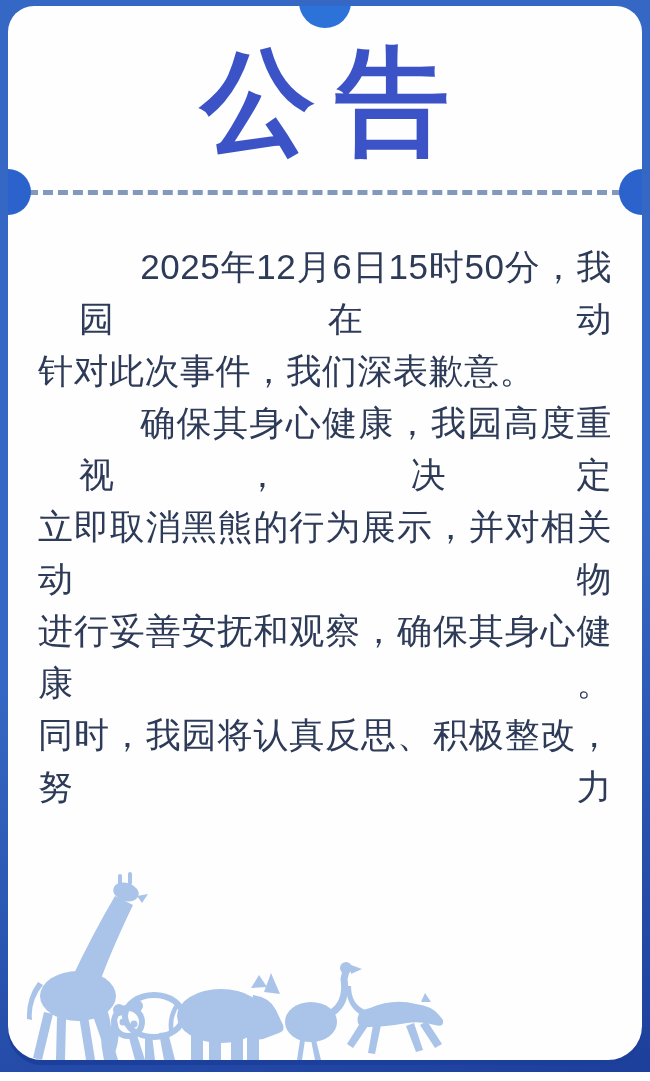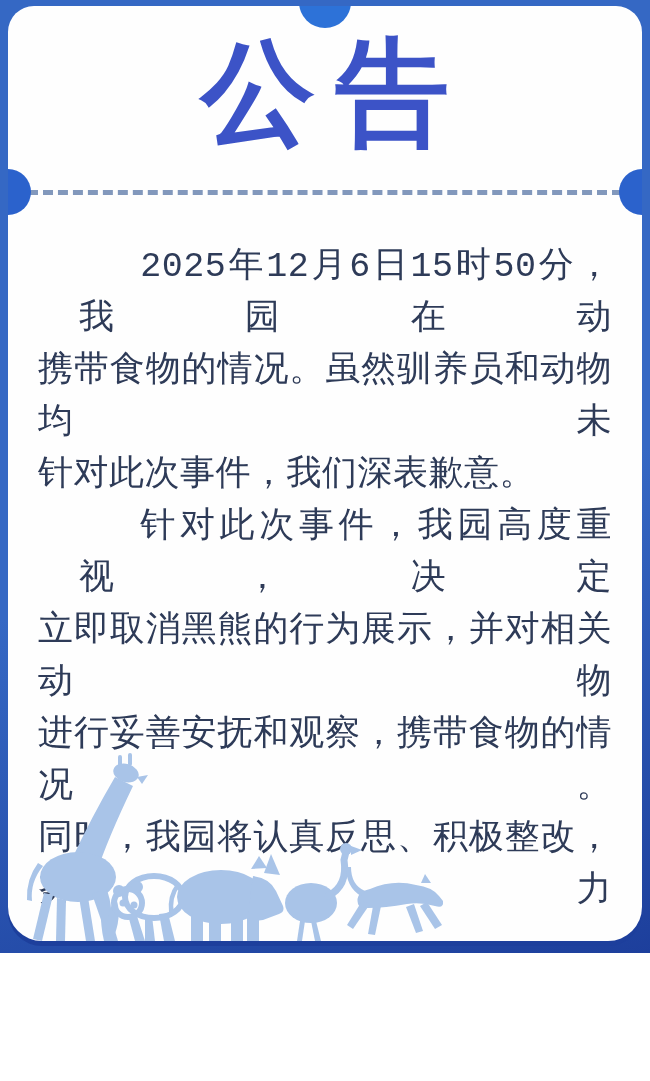--- a/index.html
+++ b/index.html
@@ -1,23 +1,22 @@
 <!DOCTYPE html>
 <html style="--frame-blue: #3568c4; --frame-blue-deep: #1d3f9c; --bottom-line: #1d3f9c; --card-bg: #fefefe; --dot-blue: #2d72d8; --dot-side-blue: #2b62cc; --title-blue: #3c53c7; --dash: #8298bc; --body-text: #2e3b58; --silhouette: #a9c4e8;"><head>
 <meta charset="utf-8">
 <style>
   html,body{margin:0;padding:0;}
   body{
     width:650px;height:1081px;overflow:hidden;
     font-family:"Liberation Sans","DejaVu Sans",sans-serif;
   }
   .frame{
-    position:relative;width:650px;height:953px;
+    position:relative;width:650px;height:1072px;
     background:linear-gradient(165deg, var(--frame-blue,#2f66c8) 0%, var(--frame-blue,#3a6fc2) 55%, var(--frame-blue-deep,#1d3f9c) 100%);
-    font-family:Liberation Mono, monospace;
   }
   .card{
     position:absolute;inset:6px 8px 12px 8px;
     background:var(--card-bg,#ffffff);
     border-radius:26px 26px 34px 34px;
     box-shadow:0 5px 0 0 var(--bottom-line,#1d3f9c);
     overflow:hidden;
   }
   .dot{position:absolute;border-radius:50%;background:var(--dot-blue,#2c6ad4);}
   .dot.top{width:52px;height:52px;left:50%;margin-left:-26px;top:-30px;}
@@ -60,25 +59,24 @@
     <div class="dot top"></div>
     <div class="dot side left"></div>
     <div class="dot side right"></div>
 
     <h1 class="title">公告</h1>
 
     <div class="divider"></div>
 
     <div class="body-text">
       <div class="line first">2025年12月6日15时50分，我园在动</div>
-      <div class="line">携带食物的情况。虽然驯养员和动物均未</div>
       <div class="line short">针对此次事件，我们深表歉意。</div>
-      <div class="line first">针对此次事件，我园高度重视，决定</div>
+      <div class="line first">确保其身心健康，我园高度重视，决定</div>
       <div class="line">立即取消黑熊的行为展示，并对相关动物</div>
-      <div class="line">进行妥善安抚和观察，携带食物的情况。</div>
+      <div class="line">进行妥善安抚和观察，确保其身心健康。</div>
       <div class="line">同时，我园将认真反思、积极整改，努力</div>
 
     </div>
 
     <svg class="animals" viewBox="0 0 634 195" preserveAspectRatio="xMinYMax meet" aria-hidden="true">
 
       <g class="fill">
         <rect x="110" y="9" width="4" height="13" rx="2"></rect>
         <rect x="120" y="7" width="4" height="13" rx="2"></rect>
         <ellipse cx="118" cy="27" rx="13" ry="9" transform="rotate(16 118 27)"></ellipse>

